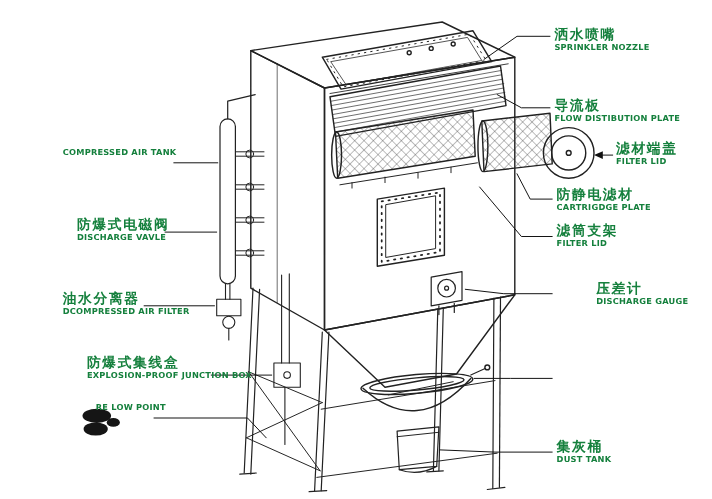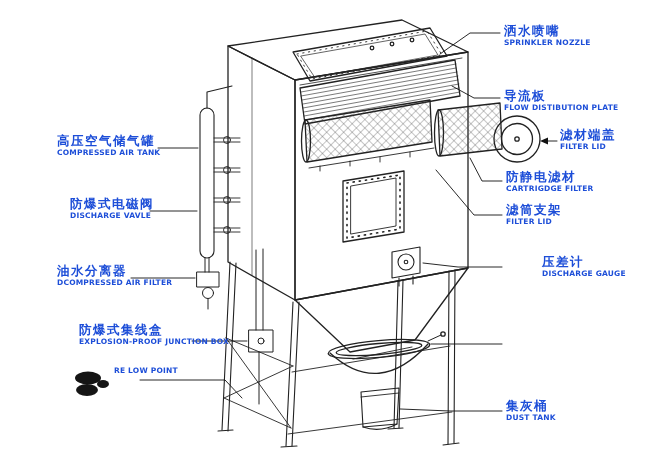--- a/index.html
+++ b/index.html
@@ -9,21 +9,21 @@
     background: #ffffff;
     font-family: "DejaVu Sans", "Liberation Sans", sans-serif;
   }
   .stage {
     position: relative;
     width: 647px; height: 454px;
     background: #ffffff;
     overflow: hidden;
   }
   svg.drawing { position: absolute; left: 0; top: 0; }
-  .label { position: absolute; color: #1d4ed8; white-space: nowrap; }
+  .label { position: absolute; color: #15803d; white-space: nowrap; }
   .label .zh { font-size: 12.5px; font-weight: 700; letter-spacing: 1.5px; line-height: 1.15; }
   .label .en { font-size: 7.5px;  font-weight: 700; letter-spacing: 0.2px; line-height: 1.25; }
 </style>
 </head>
 <body>
 
 <div class="stage">
 
   <svg class="drawing" width="647" height="454" viewBox="0 0 647 454">
     <defs>
@@ -197,61 +197,60 @@
 
       <g fill="#151515" stroke="none">
         <ellipse cx="88" cy="378" rx="13" ry="6.5"></ellipse>
         <ellipse cx="87" cy="390" rx="11" ry="6"></ellipse>
         <ellipse cx="103" cy="384" rx="6" ry="4"></ellipse>
       </g>
     </g>
   </svg>
 
   <div class="label" style="left:57px; top:134px;">
-    <div class="zh">高压空气储气罐</div>
     <div class="en">COMPRESSED AIR TANK</div>
   </div>
 
   <div class="label" style="left:70px; top:197px;">
     <div class="zh">防爆式电磁阀</div>
     <div class="en">DISCHARGE VAVLE</div>
   </div>
 
   <div class="label" style="left:57px; top:264px;">
     <div class="zh">油水分离器</div>
     <div class="en">DCOMPRESSED AIR FILTER</div>
   </div>
 
   <div class="label" style="left:57px; top:323px;margin-left:22px;">
     <div class="zh">防爆式集线盒</div>
     <div class="en">EXPLOSION-PROOF JUNCTION BOX</div>
   </div>
 
   <div class="label" style="left:80px; top:366px;">
-    <div class="en" style="margin-left:34px;">RE LOW POINT</div>
+    <div class="en" style="margin-left:7px;">RE LOW POINT</div>
   </div>
 
   <div class="label" style="left:504px; top:24px;">
     <div class="zh">洒水喷嘴</div>
     <div class="en">SPRINKLER NOZZLE</div>
   </div>
 
   <div class="label" style="left:504px; top:89px;">
     <div class="zh">导流板</div>
     <div class="en">FLOW DISTIBUTION PLATE</div>
   </div>
 
   <div class="label" style="left:560px; top:128px;">
     <div class="zh">滤材端盖</div>
     <div class="en">FILTER LID</div>
   </div>
 
   <div class="label" style="left:506px; top:170px;">
     <div class="zh">防静电滤材</div>
-    <div class="en">CARTRIGDGE FILTER</div>
+    <div class="en">CARTRIGDGE PLATE</div>
   </div>
 
   <div class="label" style="left:506px; top:203px;">
     <div class="zh">滤筒支架</div>
     <div class="en">FILTER LID</div>
   </div>
 
   <div class="label" style="left:506px; top:255px;margin-left:36px;">
     <div class="zh">压差计</div>
     <div class="en">DISCHARGE GAUGE</div>

